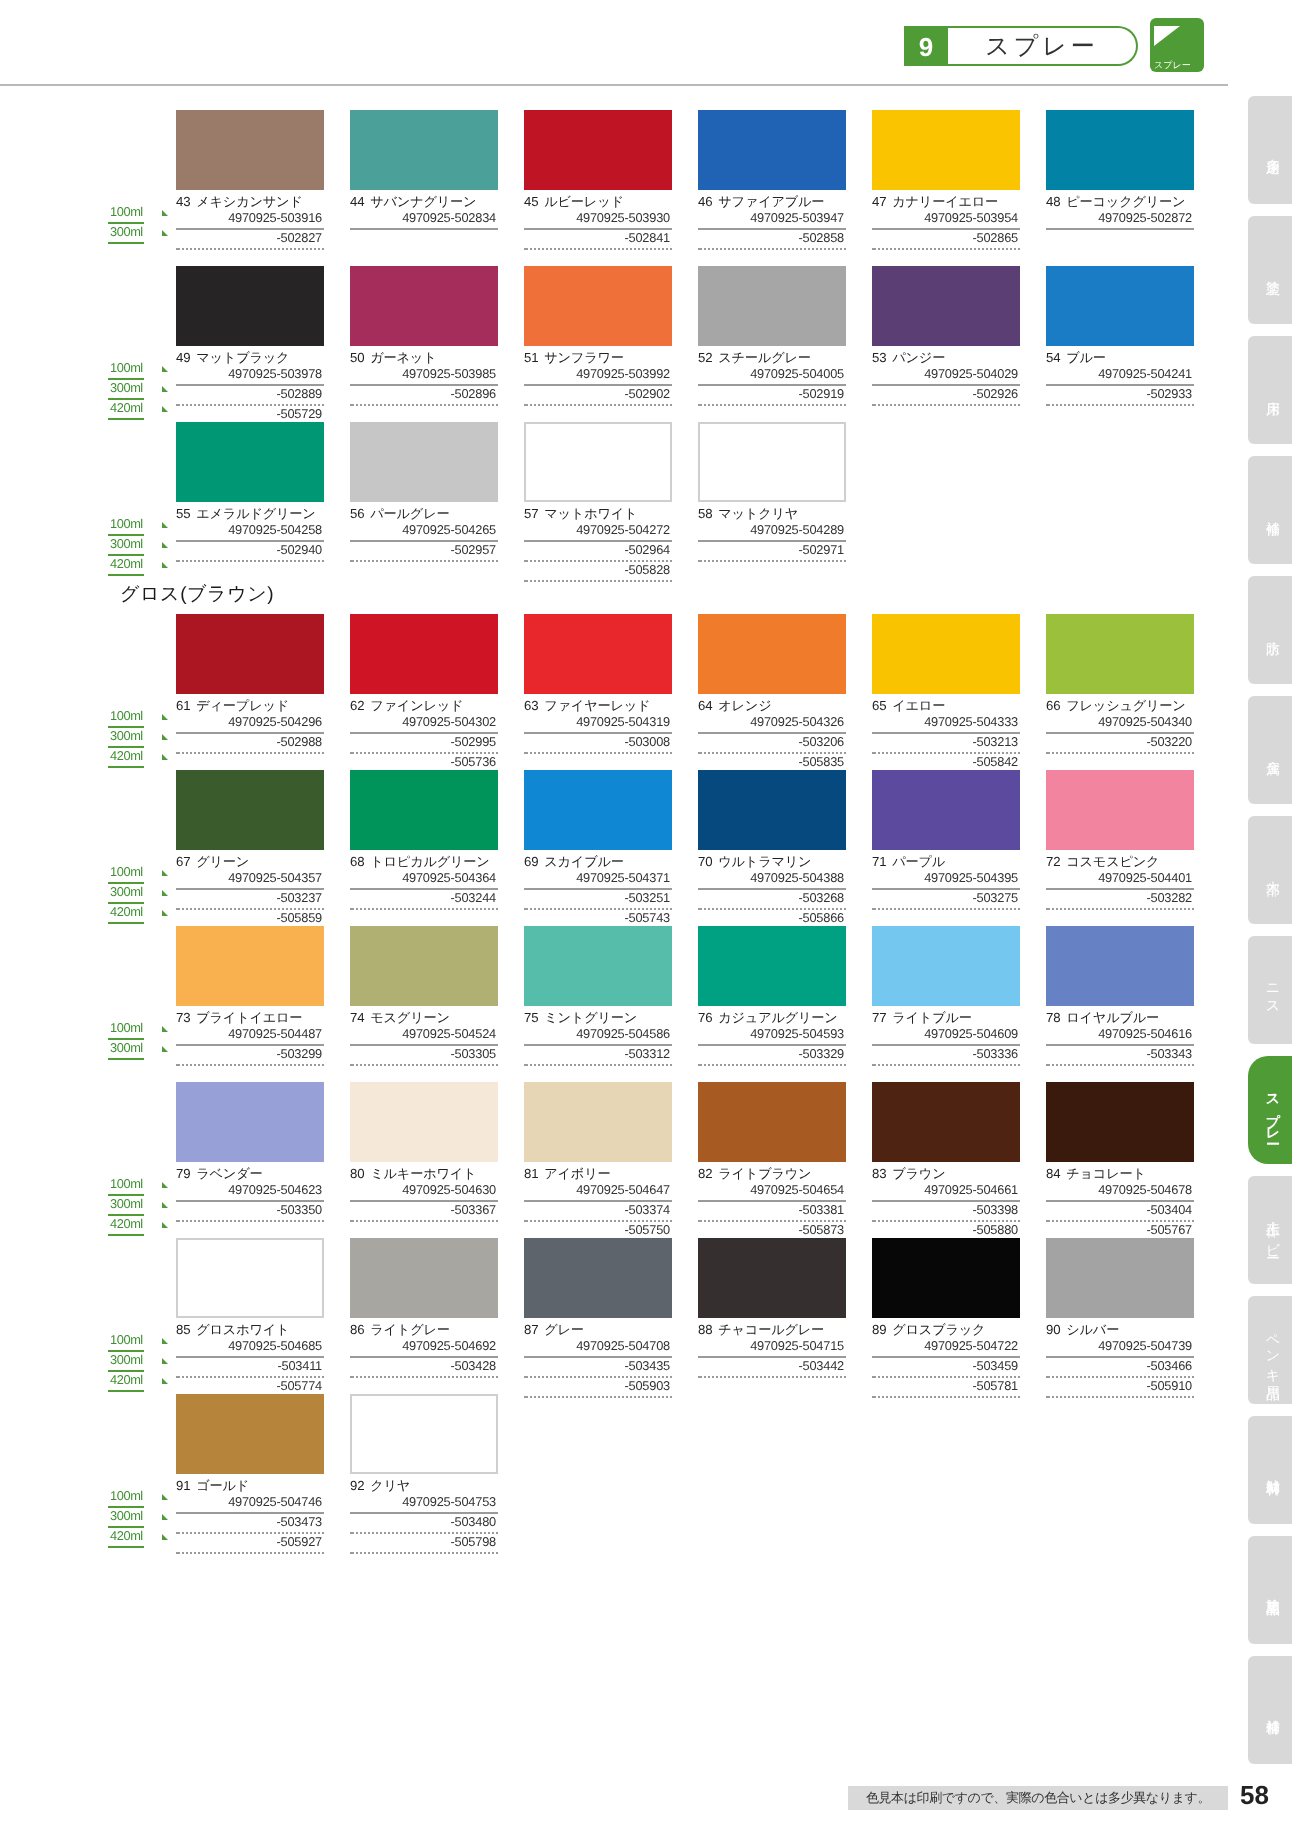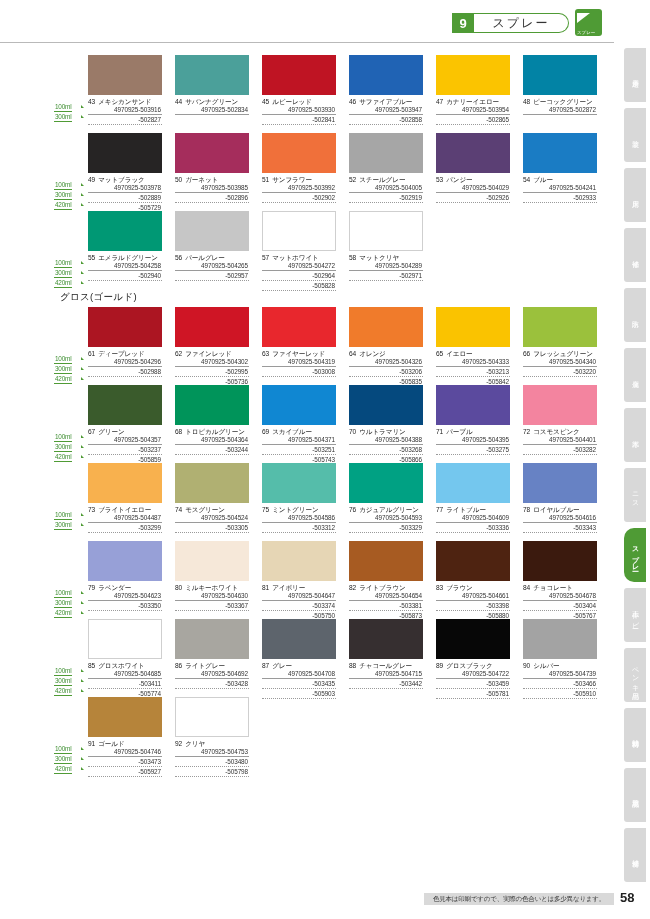--- a/index.html
+++ b/index.html
@@ -403,21 +403,21 @@
         <div class="cell" style="left: 349px;">
           <div class="chip outlined" style="background: rgb(255, 255, 255);"></div>
           <div class="cell-name"><span class="no">58</span>マットクリヤ</div>
           <div class="codes">
             <div class="code">4970925-504289</div>
             <div class="code dotted">-502971</div>
             <div class="code empty"></div>
           </div>
         </div>
       </div>
-      <div class="section-title" style="left: 60px; top: 291px;">グロス(ゴールド)</div>
+      <div class="section-title" style="left: 60px; top: 291px;">グロス(ブラウン)</div>
       <div class="row" style="top: 307px;">
         <div class="sizes">
           <div class="size-tag">
             <span class="lbl">100ml</span>
             <span class="arw"></span>
           </div>
           <div class="size-tag">
             <span class="lbl">300ml</span>
             <span class="arw"></span>
           </div>

